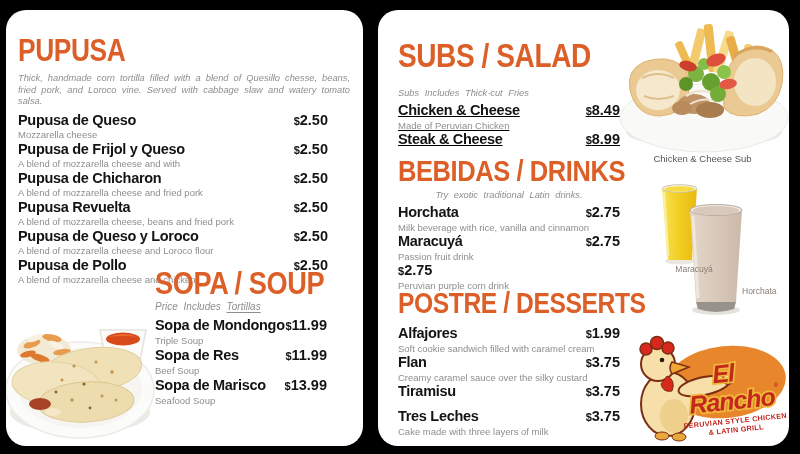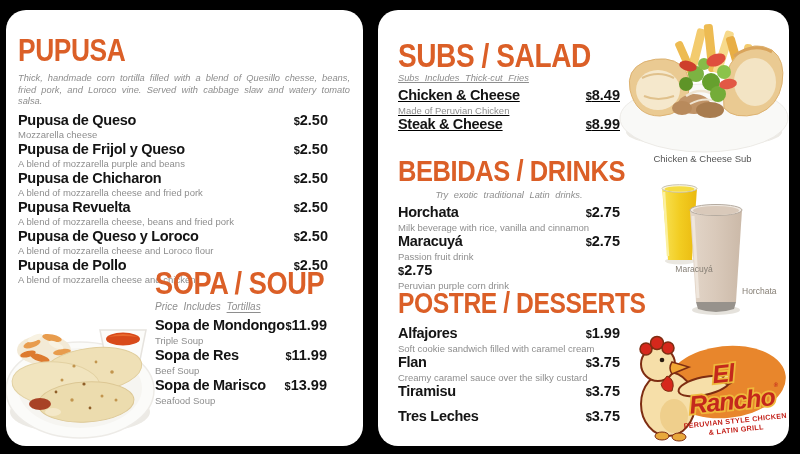--- a/index.html
+++ b/index.html
@@ -27,21 +27,21 @@
   #sec-sopa    .menu-h { font-size:32px; }
   #sec-subs    .menu-h { font-size:33px; line-height:32px; }
   #sec-bebidas .menu-h { font-size:30px; }
   #sec-postre  .menu-h { font-size:29px; }
 
   .sub {
     color:#8E8E8E; font-style:italic; font-size:9.3px;
     line-height:11.5px; word-spacing:3px;
   }
   #sec-pupusa .sub { margin-top:7px; text-align:justify; word-spacing:2px; }
-  #sec-subs .sub    { margin-top:0; line-height:12px;text-decoration:underline; }
+  #sec-subs .sub    { margin-top:15px; line-height:12px; }
   #sec-bebidas .sub { margin-top:3px; line-height:12px;text-align:center; }
   #sec-sopa .sub    { margin-top:3px; font-size:10px; line-height:12px; font-style:italic; }
   #sec-sopa .sub u  { text-underline-offset:1.5px; }
 
   .items { margin-top:5px; }
   #sec-pupusa  .items { width:310px; }
   #sec-subs    .items { margin-top:4px;text-decoration:underline; }
   #sec-bebidas .items { margin-top:4px; }
   #sec-postre  .items { margin-top:8px; }
 
@@ -95,21 +95,21 @@
             <span class="mi-price"><span class="cur">$</span><span>2.50</span></span>
           </div>
           <div class="mi-desc">Mozzarella cheese</div>
         </div>
 
         <div class="mi">
           <div class="mi-row">
             <span class="mi-name">Pupusa de Frijol y Queso</span>
             <span class="mi-price"><span class="cur">$</span><span>2.50</span></span>
           </div>
-          <div class="mi-desc">A blend of mozzarella purple and beans</div>
+          <div class="mi-desc">A blend of mozzarella cheese and with</div>
         </div>
 
         <div class="mi">
           <div class="mi-row">
             <span class="mi-name">Pupusa de Chicharon</span>
             <span class="mi-price"><span class="cur">$</span><span>2.50</span></span>
           </div>
           <div class="mi-desc">A blend of mozzarella cheese and fried pork</div>
         </div>
 
@@ -290,20 +290,21 @@
             <span class="mi-price"><span class="cur">$</span><span>3.75</span></span>
           </div>
 
         </div>
 
         <div class="mi">
           <div class="mi-row">
             <span class="mi-name">Tres Leches</span>
             <span class="mi-price"><span class="cur">$</span><span>3.75</span></span>
           </div>
+          <div class="mi-desc">Cake made with three layers of milk</div>
         </div>
       </div>
   </div>
 
   <div class="photo" id="photo-sub">
     <svg width="173" height="146" viewBox="0 0 173 146">
       <ellipse cx="88" cy="120" rx="78" ry="16" fill="#ECEAE5"></ellipse>
       <ellipse cx="88" cy="106" rx="84" ry="34" fill="#F9F9F7" stroke="#ECEAE6"></ellipse>
 
       <g>

